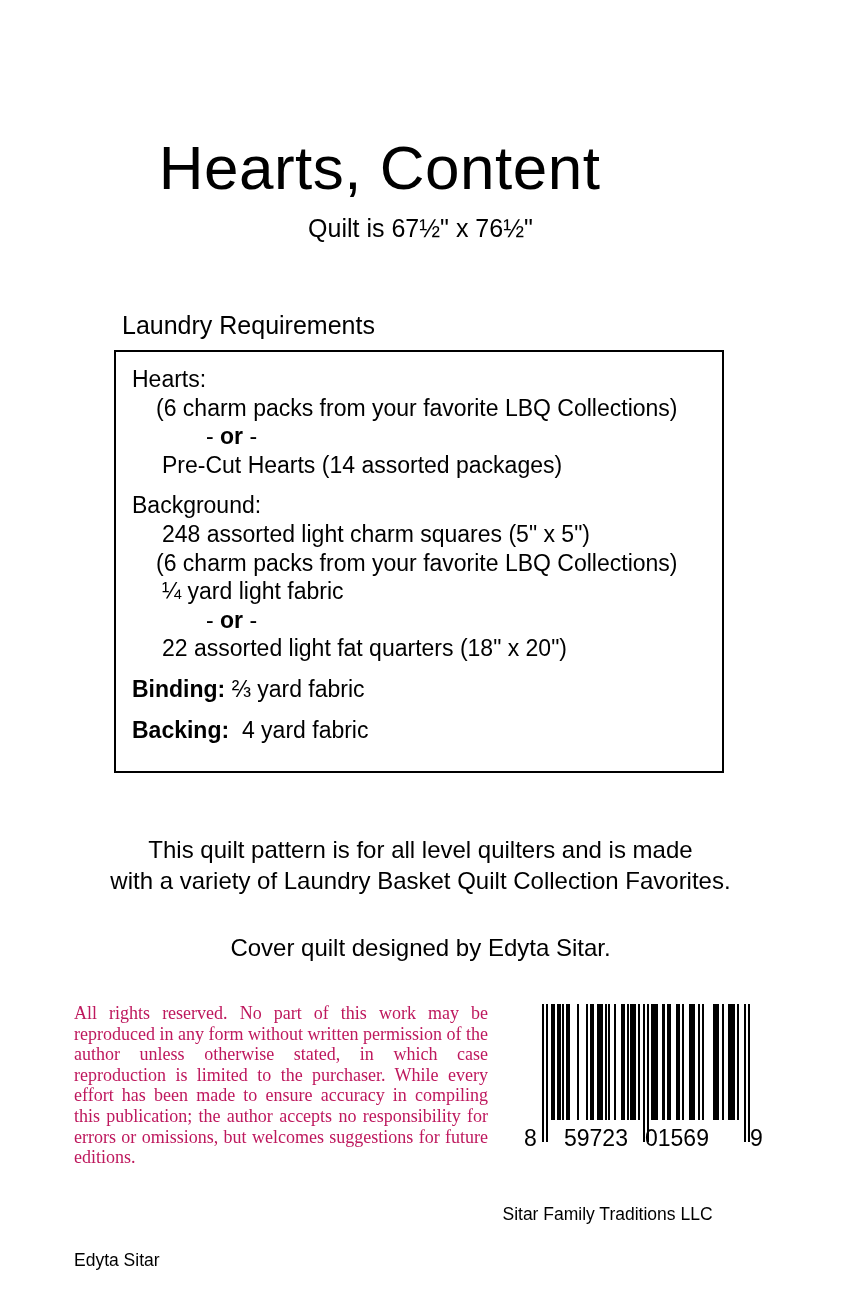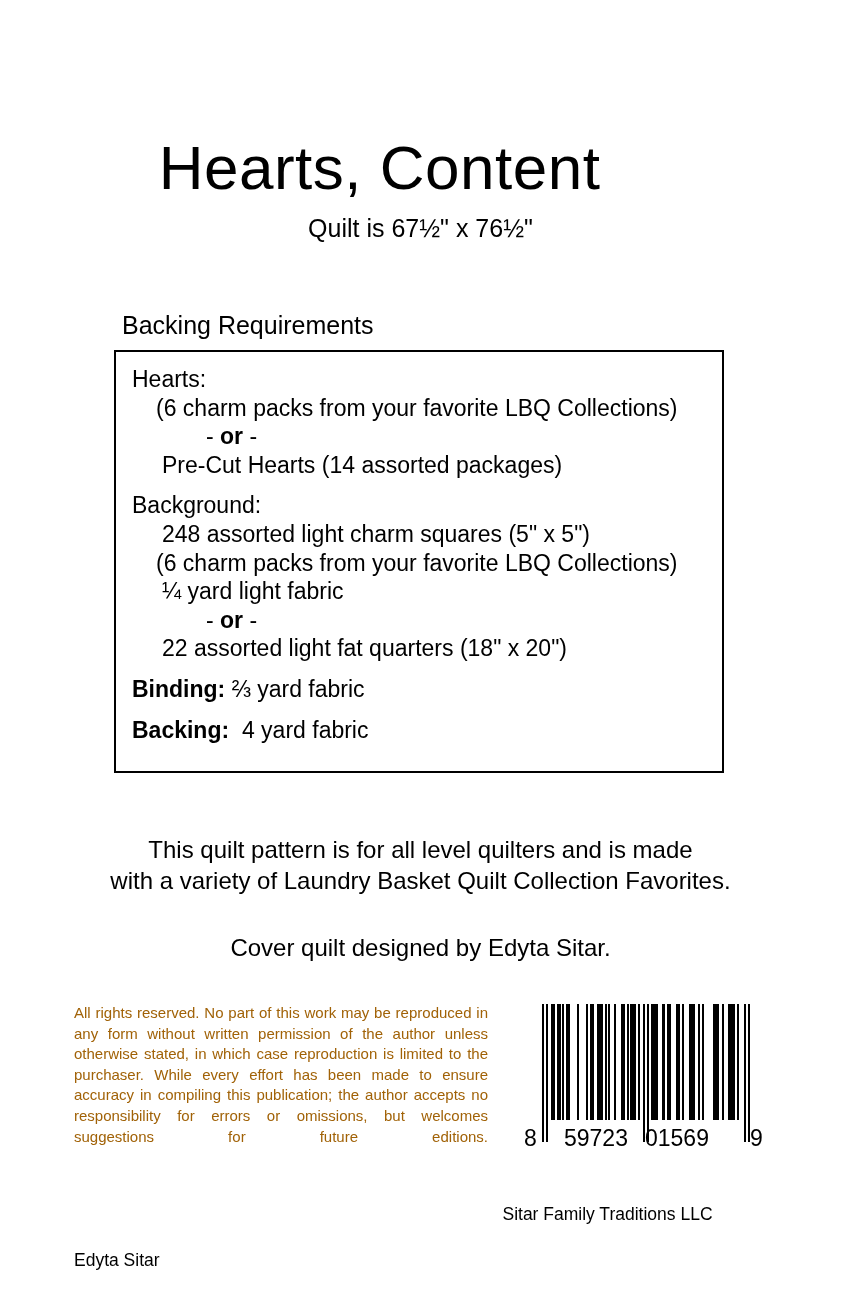--- a/index.html
+++ b/index.html
@@ -110,26 +110,27 @@
     font-weight: 400;
     white-space: pre;
   }
 
   
   .legal {
     position: absolute;
     left: 74px;
     top: 1003px;
     width: 414px;
-    font-size: 15px;
+    font-size: 18px;
     line-height: 20.6px;
     text-align: justify;
     text-align-last: justify;
     font-weight: 400;
-    color: #a16207;
+    color: #be185d;
+    font-family: Liberation Serif, serif;
   }
 
   
   .barcode-wrap {
     position: absolute;
     left: 522px;
     top: 1004px;
     width: 248px;
     height: 150px;
   }
@@ -184,21 +185,21 @@
     font-weight: 400;
   }
   .footer-right span { display: block; white-space: pre; }
 </style>
 </head>
 <body>
 
 <div class="title">Hearts, Content</div>
 <div class="subtitle">Quilt is 67½" x 76½"</div>
 
-<div class="fr-heading">Backing Requirements</div>
+<div class="fr-heading">Laundry Requirements</div>
 
 <div class="req-box">
   <div class="req-inner">
 
     <div class="req-line group">Hearts:</div>
     <div class="req-line indent2">(6 charm packs from your favorite LBQ Collections)</div>
     <div class="req-line or-line"><span>- </span><span class="or-word">or</span><span> -</span></div>
     <div class="req-line indent1">Pre-Cut Hearts (14 assorted packages)</div>
 
     <div class="req-line group spacer-top">Background:</div>

